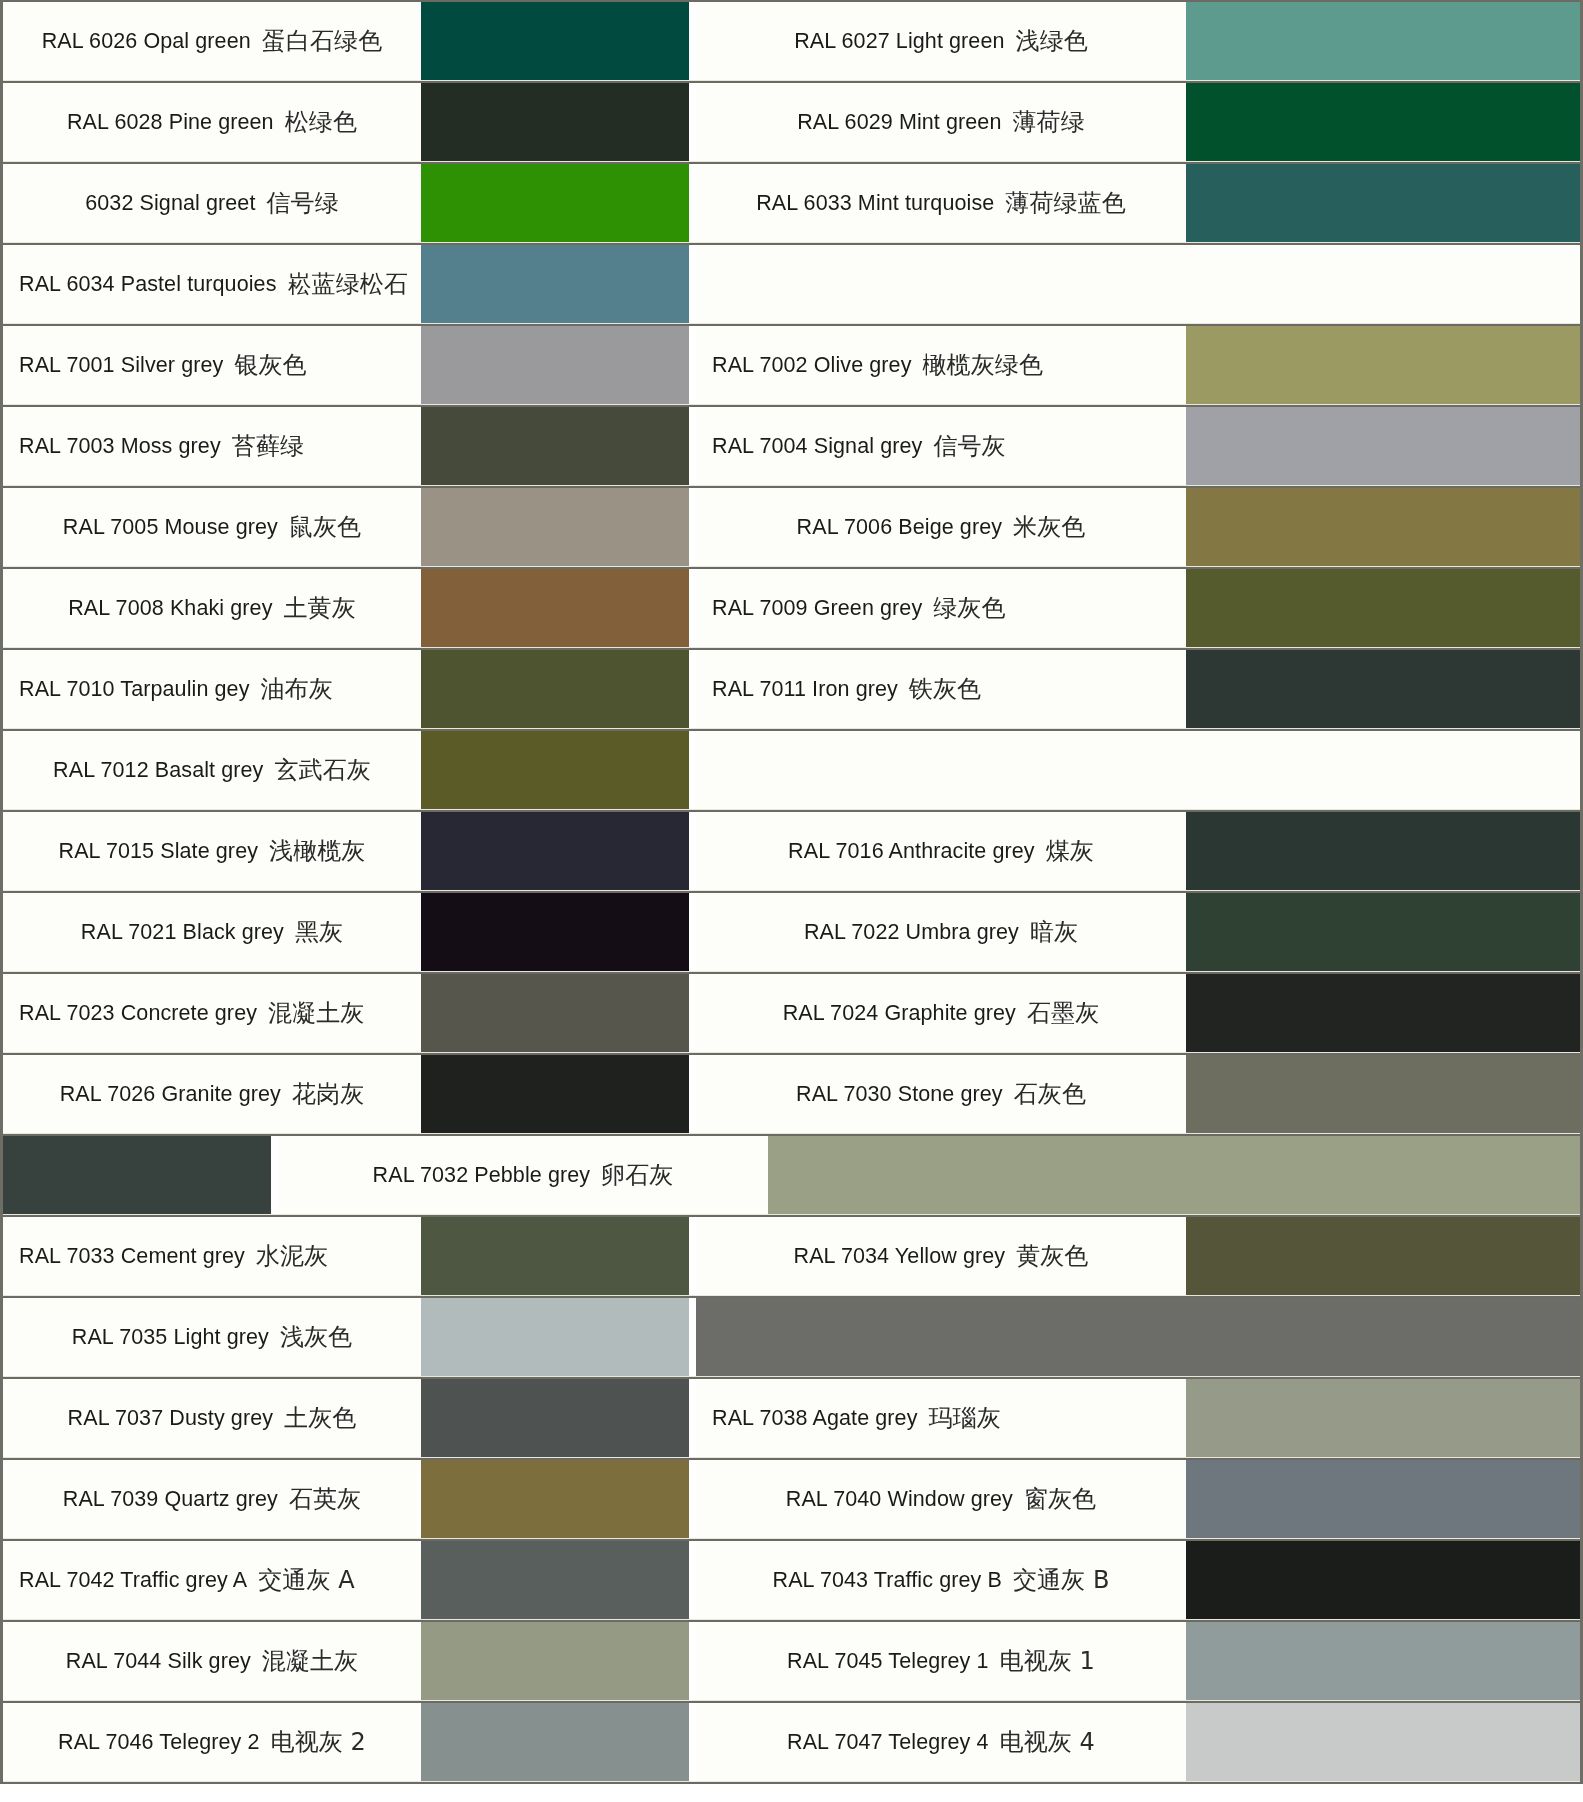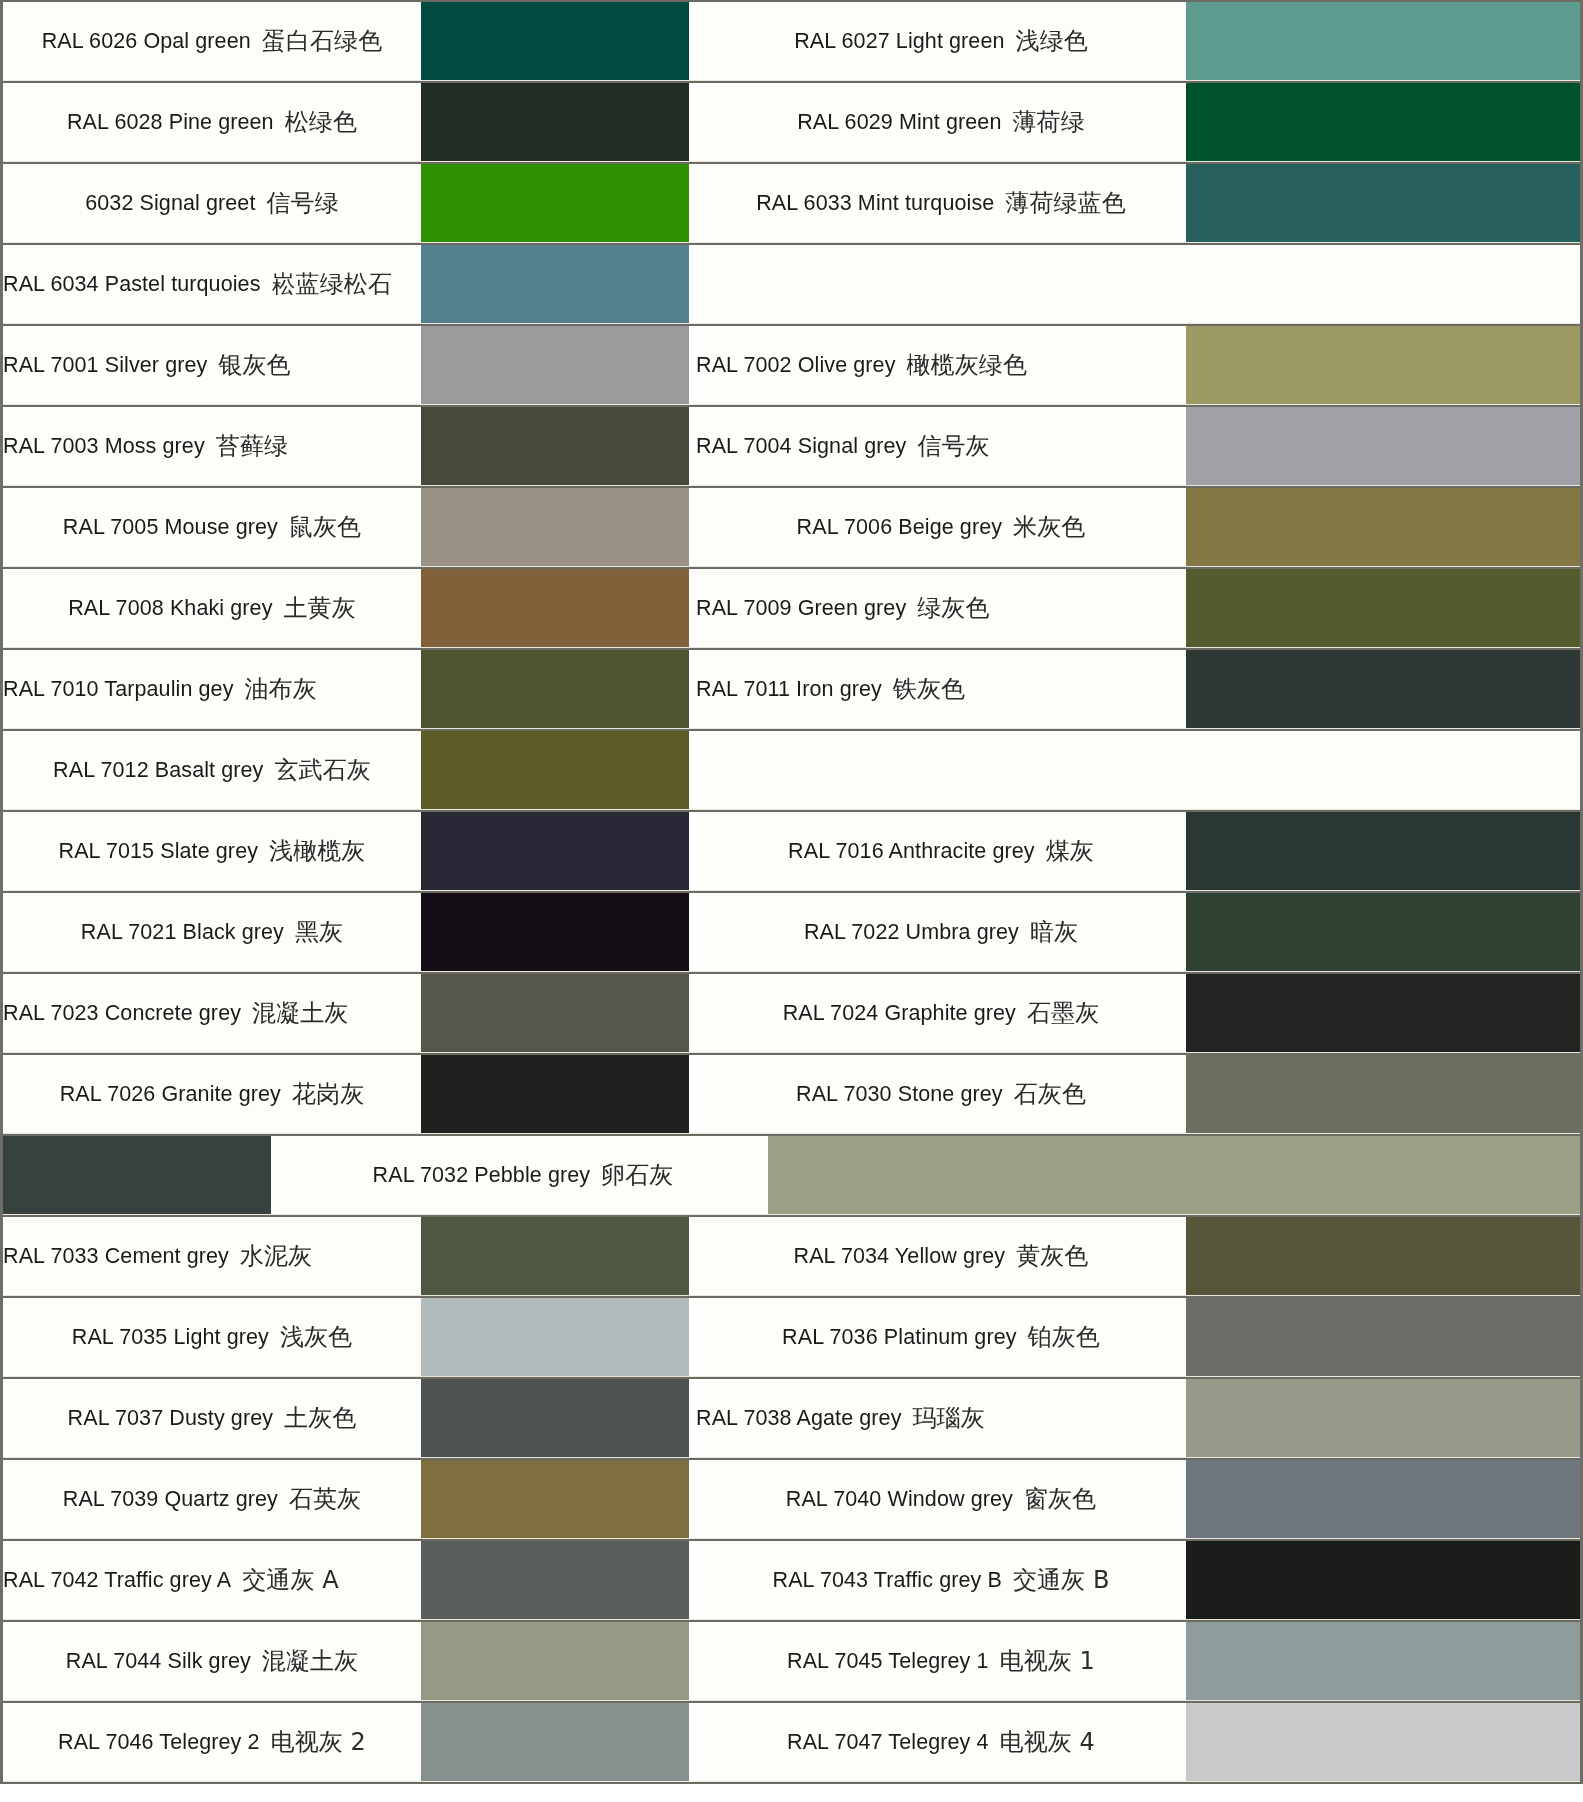--- a/index.html
+++ b/index.html
@@ -45,21 +45,21 @@
     display: flex;
     align-items: center;
     box-sizing: border-box;
     background: #fdfdfa;
     font-size: 21.5px;
     color: #1a1a1a;
     letter-spacing: 0.1px;
     white-space: nowrap;
     overflow: hidden;
   }
-  .label.align-left   { justify-content: flex-start; padding-left: 0; }
+  .label.align-left   { justify-content: flex-start; padding-left: 16px; }
   .label.align-center { justify-content: center; }
 
   .label .en { }
   .label .zh {
     margin-left: 11px;
     font-family: "DejaVu Sans", "Liberation Sans", sans-serif;
     font-size: 24px;
     color: #2a2a2a;
   }
 
@@ -348,24 +348,20 @@
     <div class="row">
       <div class="left-group">
         <div class="cell label align-center">
           <span class="en">RAL 7035 Light grey</span>
           <span class="zh">浅灰色</span>
         </div>
         <div class="cell swatch" style="background: rgb(177, 187, 187);"></div>
       </div>
       <div class="gap"></div>
       <div class="right-group">
-        <div class="cell label align-center">
-          <span class="en">RAL 7036 Platinum grey</span>
-          <span class="zh">铂灰色</span>
-        </div>
         <div class="cell swatch" style="background: rgb(108, 109, 104);"></div>
       </div>
     </div>
     <div class="row">
       <div class="left-group">
         <div class="cell label align-center">
           <span class="en">RAL 7037 Dusty grey</span>
           <span class="zh">土灰色</span>
         </div>
         <div class="cell swatch" style="background: rgb(78, 83, 82);"></div>

